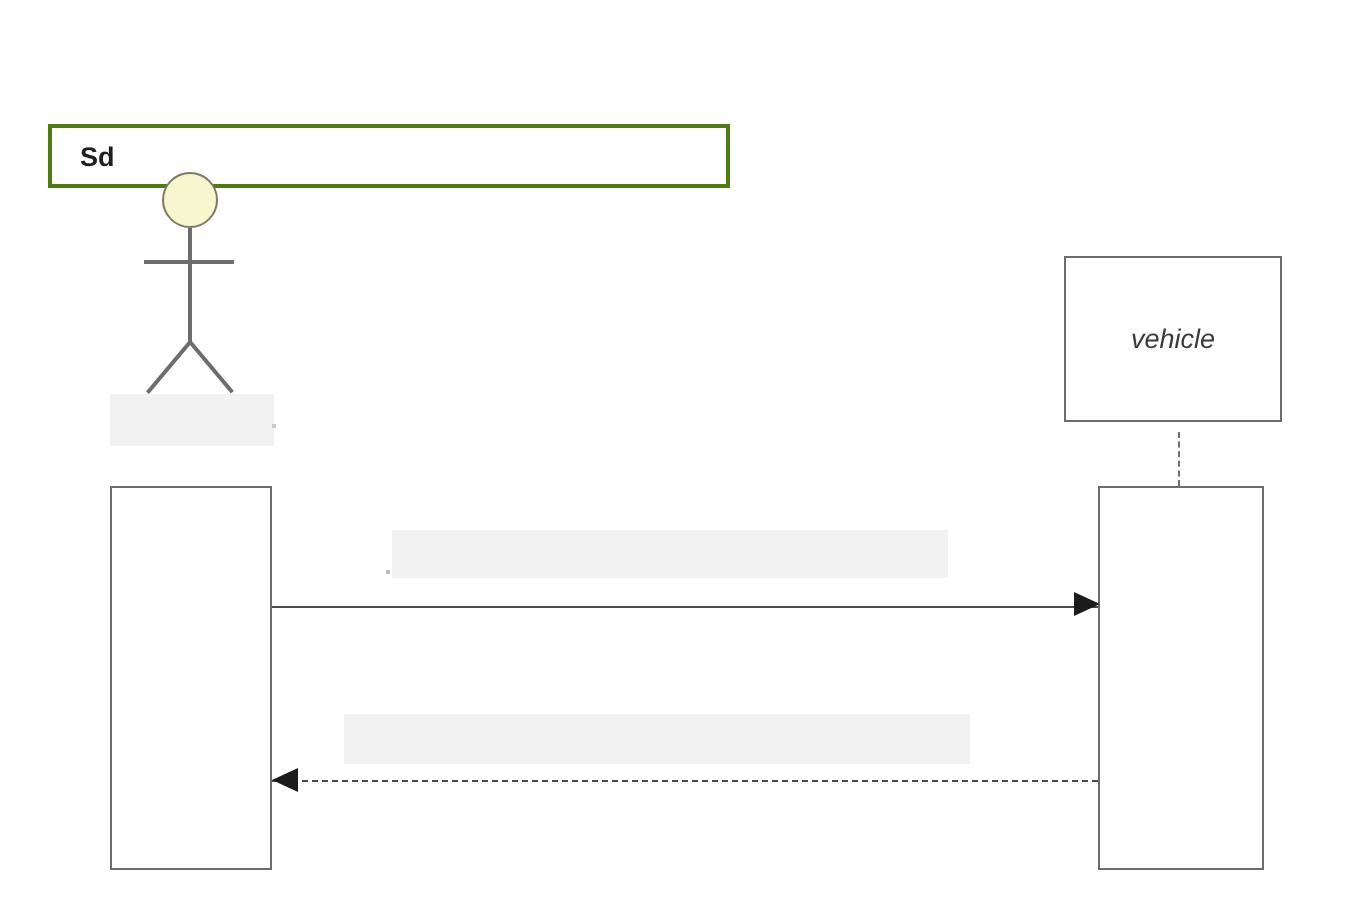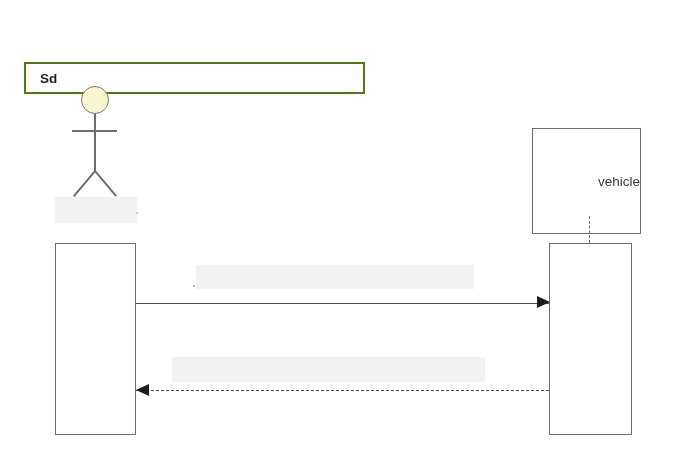--- a/index.html
+++ b/index.html
@@ -147,29 +147,30 @@
     height: 2px;
     background: #cccccc;
   }
 
   
   .lifeline-box {
     position: absolute;
     left: 532px;
     top: 128px;
     width: 109px;
-    height: 106px;
+    height: 83px;
     box-sizing: border-box;
     border: 1.6px solid #6d6d6d;
     background: #ffffff;
     display: flex;
     align-items: center;
-    justify-content: flex-end;
+    justify-content: center;
     font-size: 13.5px;
     color: #3a3a3a;
+    font-style: italic;
   }
 
   
   .lifeline-stub {
     position: absolute;
     left: 589px;
     top: 216px;
     width: 0;
     height: 27px;
     border-left: 1.4px dashed #6d6d6d;

